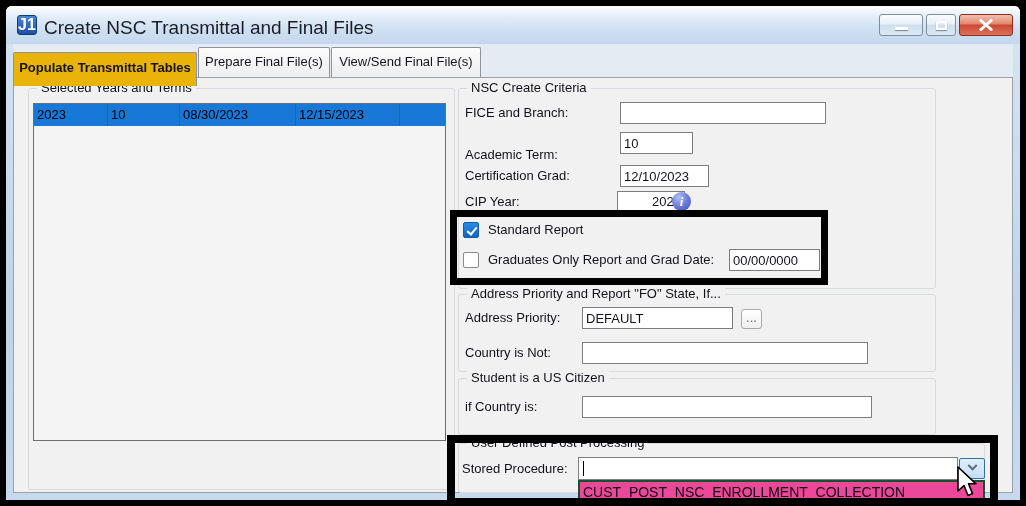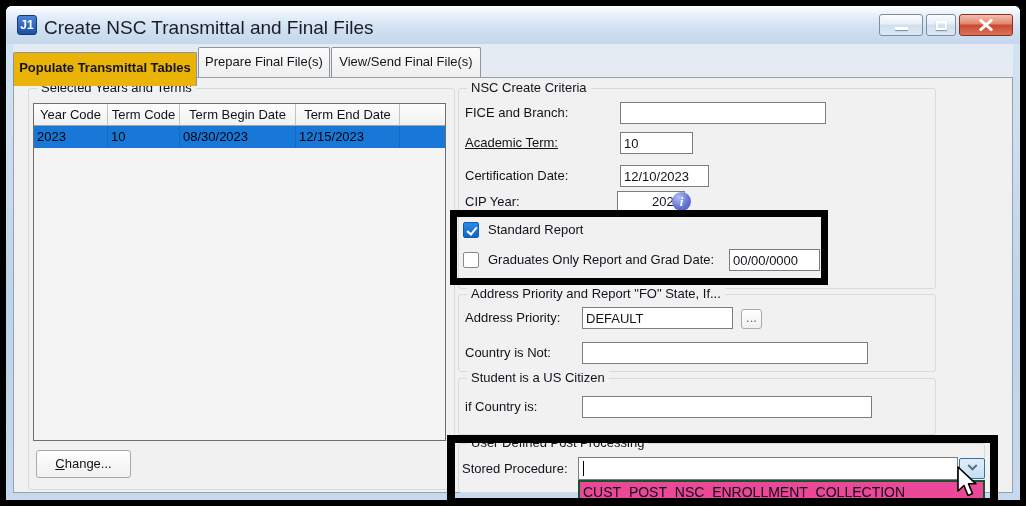--- a/index.html
+++ b/index.html
@@ -8,21 +8,21 @@
 
   
   .window { position:absolute; left:6px; top:6px; width:1014px; height:494px;
             background:linear-gradient(180deg,#d7e5f4,#bed4ea 60%,#c6d9ee);
             border-radius:6px 6px 0 0; box-shadow:inset 0 1px 0 #f2f7fc; }
   .titlebar { position:absolute; left:0; top:0; right:0; height:38px;
               background:linear-gradient(180deg,#fdfeff,#e3edf9 30%,#cfe0f1 60%,#c4d7ec);
               border-radius:6px 6px 0 0; }
   .appicon { position:absolute; left:11px; top:9px; width:20px; height:20px;
              background:linear-gradient(180deg,#4a86d8,#1c4fa8); border:1px solid #143a7e;
-             border-radius:3px; color:#fff; font-weight:bold; font-size:12px;
+             border-radius:3px; color:#fff; font-weight:bold; font-size:16px;
              display:flex; align-items:center; justify-content:center; }
   .title { position:absolute; left:38px; top:11px; font-size:19px; color:#1c1c26; }
   .winbtns { position:absolute; top:8px; right:7px; display:flex; gap:3px; }
   .wbtn { height:22px; border-radius:3px; display:flex; align-items:center; justify-content:center; }
   .wbtn.min, .wbtn.max { background:linear-gradient(180deg,#fbfdff,#e7eff8 45%,#cfdfee 50%,#dce8f4);
                          border:1px solid #7e8ea0; }
   .wbtn.min { width:44px; } .wbtn.max { width:30px; }
   .wbtn.close { width:54px; background:linear-gradient(180deg,#f3c0b0,#e0876f 45%,#ce4730 50%,#d9735c);
                 border:1px solid #8e2f1e; }
   .glyph-min { width:13px; height:3px; background:#fff; box-shadow:0 1px 1px rgba(40,60,80,.55); margin-top:6px; }
@@ -126,49 +126,39 @@
     <div class="tab active" style="left:0; width:184px;"><span>Populate Transmittal Tables</span></div>
     <div class="tab inactive" style="left:185px; width:132px;"><span>Prepare Final File(s)</span></div>
     <div class="tab inactive" style="left:318px; width:150px;"><span>View/Send Final File(s)</span></div>
 
     <div class="tabpanel"></div>
 
     <div class="grp" style="left:15px; top:44px; width:427px; height:402px;">
       <span class="legend">Selected Years and Terms</span>
     </div>
     <div class="ytable">
-      <div class="thead">
-        <div class="th c0">Year Code</div>
-        <div class="th c1">Term Code</div>
-        <div class="th c2">Term Begin Date</div>
-        <div class="th c3">Term End Date</div>
-        <div class="th c4"></div>
-      </div>
       <div class="trow">
         <div class="td c0">2023</div>
         <div class="td c1">10</div>
         <div class="td c2">08/30/2023</div>
         <div class="td c3">12/15/2023</div>
         <div class="td c4"></div>
       </div>
     </div>
-    <div class="pbtn" style="left:23px; top:406px; width:95px; height:28px; line-height:26px;">
-      <span class="btn-label">Change...</span>
-    </div>
 
     <div class="grp" style="left:445px; top:44px; width:478px; height:201px;">
       <span class="legend">NSC Create Criteria</span>
     </div>
     <div class="lbl" style="left:452px; top:58px; line-height:22px;">FICE and Branch:</div>
     <input class="tbox" style="left: 607px; top: 58px; width: 206px; height: 22px;" value="">
 
-    <div class="lbl" style="left:452px; top:88px; line-height:22px;text-decoration:underline;">Academic Term:</div>
+    <div class="lbl" style="left:452px; top:100px; line-height:22px;">Academic Term:</div>
     <input class="tbox" style="left: 607px; top: 88px; width: 73px; height: 22px;" value="10">
 
-    <div class="lbl" style="left:452px; top:121px; line-height:22px;">Certification Date:</div>
+    <div class="lbl" style="left:452px; top:121px; line-height:22px;">Certification Grad:</div>
     <input class="tbox" style="left: 607px; top: 121px; width: 89px; height: 22px;" value="12/10/2023">
 
     <div class="lbl" style="left:452px; top:147px; line-height:21px;">CIP Year:</div>
     <input class="tbox" style="left: 604px; top: 147px; width: 68px; height: 21px; text-align: right;" value="2020">
     <div class="info" style="left:659px; top:148px;"></div>
 
     <div class="cb checked" style="left:450px; top:178px;"></div>
     <div class="lbl" style="left:475px; top:178px; line-height:16px;">Standard Report</div>
 
     <div class="cb unchecked" style="left:450px; top:208px;"></div>

